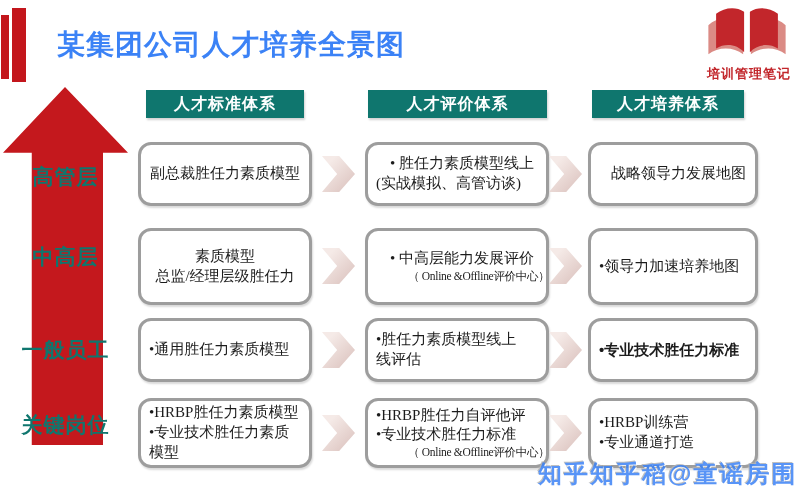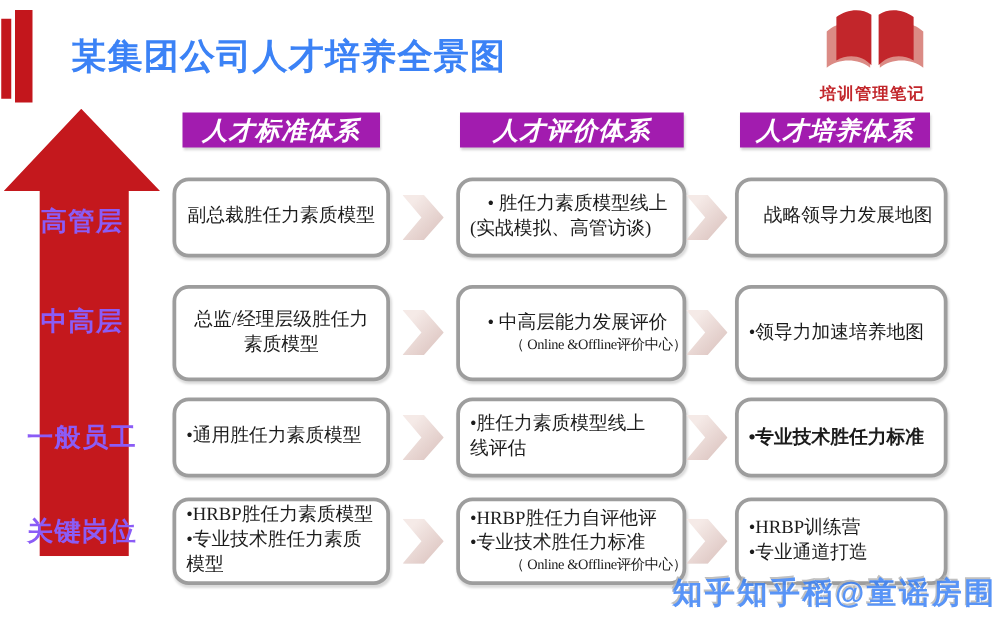--- a/index.html
+++ b/index.html
@@ -7,34 +7,34 @@
          font-family:"Liberation Sans","DejaVu Sans",sans-serif;}
 
   
   .accent-bar{position:absolute;background:#c3161c;}
   .bar1{left:1px;top:15px;width:8px;height:64px;}
   .bar2{left:12px;top:8px;width:14px;height:74px;}
   .page-title{position:absolute;left:57px;top:26px;font-size:28px;font-weight:bold;
               color:#3b82f6;letter-spacing:1px;white-space:nowrap;}
 
   
-  .logo-wrap{position:absolute;left:656px;top:4px;width:100px;text-align:left;}
+  .logo-wrap{position:absolute;left:691px;top:4px;width:100px;text-align:right;}
   .logo-label{margin-top:1px;font-size:13px;font-weight:bold;color:#c2262b;letter-spacing:1px;}
 
   
   .big-arrow{position:absolute;left:3px;top:87px;width:125px;height:358px;background:#c4181d;
              clip-path:polygon(49.6% 0,100% 18.4%,80% 18.4%,80% 100%,23% 100%,23% 18.4%,0 18.4%);}
-  .level-label{position:absolute;left:3px;width:125px;text-align:center;color:#8b5cf6;
+  .level-label{position:absolute;left:3px;width:125px;text-align:center;color:#0f766e;
                font-size:21px;font-weight:bold;letter-spacing:1px;white-space:nowrap;}
   .lv1{top:163px}.lv2{top:243px}.lv3{top:336px}.lv4{top:411px}
 
   
-  .col-header{position:absolute;top:90px;height:28px;background:#a21caf;color:#ffffff;
-              font-size:20px;font-weight:bold;letter-spacing:1px;display:flex;
-              align-items:center;justify-content:center;box-shadow:1px 2px 2px rgba(0,0,0,.18);font-style:italic;}
+  .col-header{position:absolute;top:90px;height:28px;background:#0f766e;color:#ffffff;
+              font-size:16px;font-weight:bold;letter-spacing:1px;display:flex;
+              align-items:center;justify-content:center;box-shadow:1px 2px 2px rgba(0,0,0,.18);}
   .h1{left:146px;width:158px}.h2{left:368px;width:179px}.h3{left:592px;width:152px}
 
   
   .box{position:absolute;background:#fff;border:3px solid #9d9d9d;border-radius:13px;
        box-sizing:border-box;display:flex;flex-direction:column;justify-content:center;
        font-family:"Liberation Serif","DejaVu Serif",serif;font-size:15px;color:#1c1c1c;
        line-height:1.32;padding:3px 8px;box-shadow:1px 2px 2px rgba(0,0,0,.15);}
   .c1{left:138px;width:174px}.c2{left:365px;width:184px}.c3{left:588px;width:170px}
   .r1{top:142px;height:64px}.r2{top:228px;height:77px}.r3{top:318px;height:64px}.r4{top:398px;height:70px}
   .center{text-align:center}
@@ -94,22 +94,22 @@
   <div class="box c2 r1">
     <div class="indent">• 胜任力素质模型线上</div>
     <div>(实战模拟、高管访谈)</div>
   </div>
   <div class="chev cx2 cy1"></div>
   <div class="box c3 r1 padl">
     <div>战略领导力发展地图</div>
   </div>
 
   <div class="box c1 r2 center">
+    <div>素质模型</div>
     <div>总监/经理层级胜任力</div>
-    <div>素质模型</div>
   </div>
   <div class="chev cx1 cy2"></div>
   <div class="box c2 r2">
     <div class="indent">• 中高层能力发展评价</div>
     <div class="small">（ Online &amp;Offline评价中心）</div>
   </div>
   <div class="chev cx2 cy2"></div>
   <div class="box c3 r2">
     <div>•领导力加速培养地图</div>
   </div>

